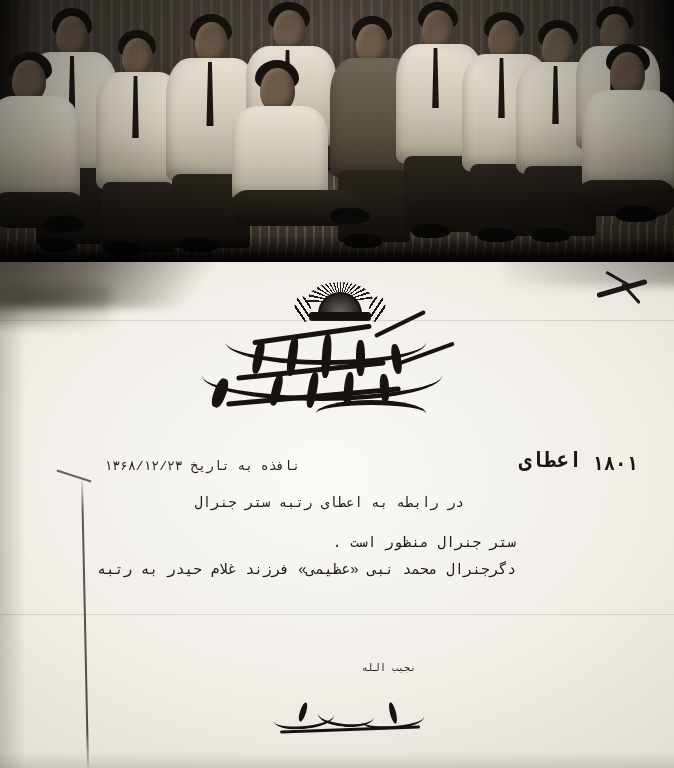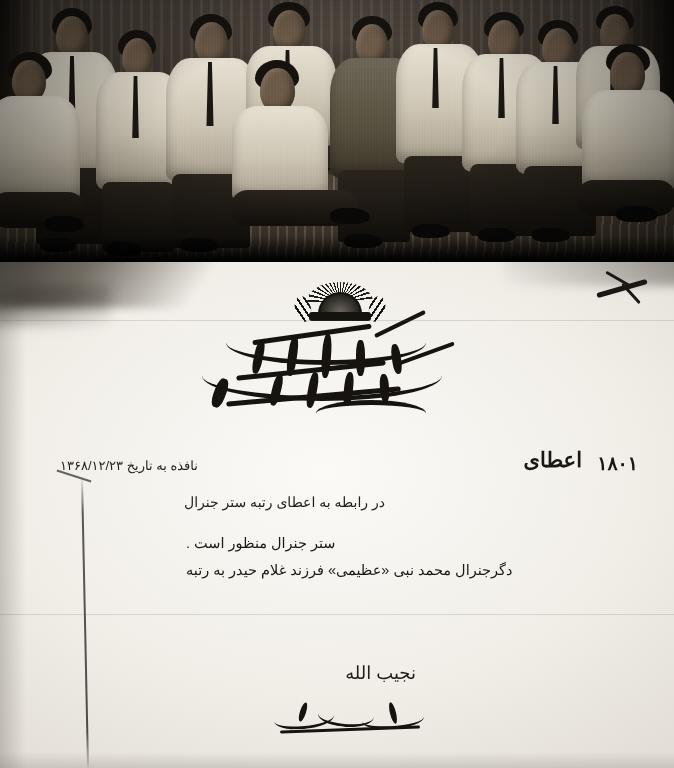--- a/index.html
+++ b/index.html
@@ -270,22 +270,22 @@
   .ink-swoop-up {
     position: absolute;
     border: 0 solid #171410;
     border-top-width: 5px;
     border-radius: 60% 60% 0 0;
   }
 
   
   .rtl {
     direction: rtl;
-    text-align: left;
-    font-family: Liberation Sans, sans-serif;
+    text-align: right;
+    font-family: Liberation Mono, monospace;
     color: #1d1a16;
   }
   .date-line {
     position: absolute;
     left: 60px; top: 196px;
     width: 240px;
     font-size: 13px;
     letter-spacing: 0.5px;
     color: #241f1a;
   }
@@ -317,21 +317,21 @@
     width: 330px;
     font-size: 14.5px;
     line-height: 27px;
     color: #1c1915;
   }
   .body-block div { white-space: nowrap; }
 
   .sign-name {
     position: absolute;
     right: 258px; top: 400px;
-    font-size: 18px;
+    font-size: 10px;
     color: #201d18;
   }
   .sign-title {
     position: absolute;
     right: 218px; top: 424px;
     font-size: 13.5px;
     color: #201d18;
   }
   
   .signature {

